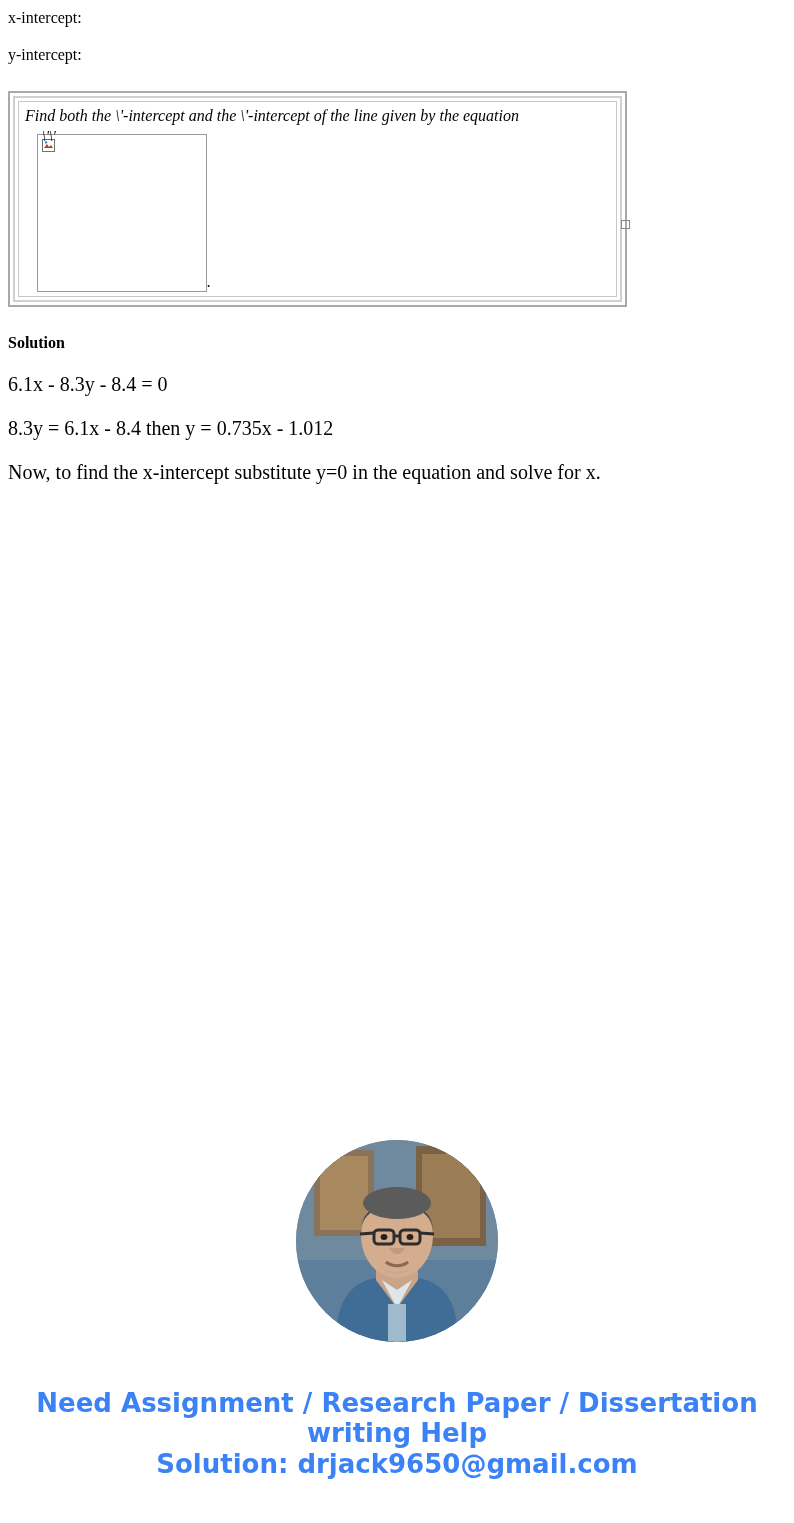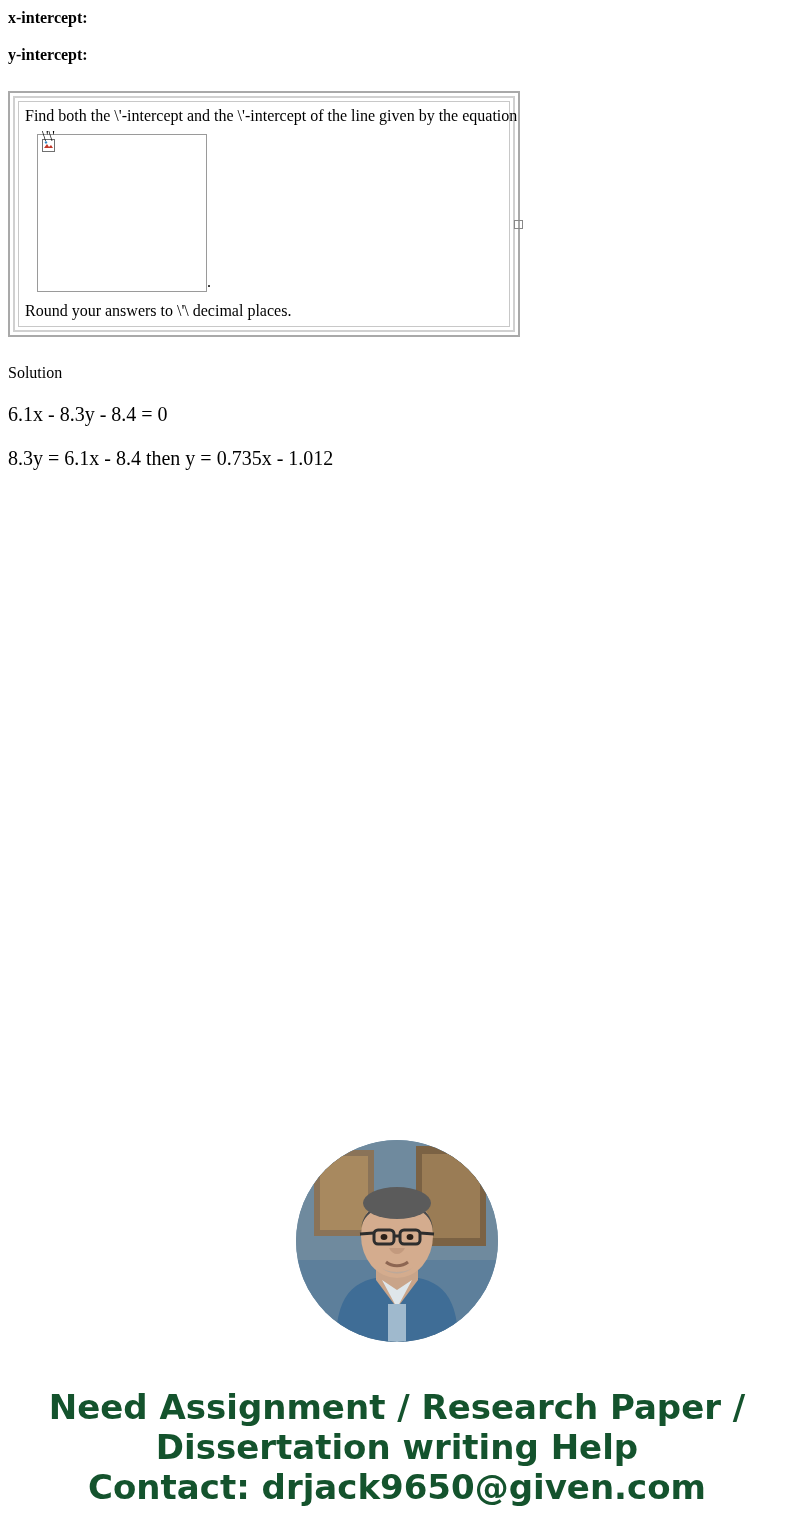--- a/index.html
+++ b/index.html
@@ -17,32 +17,32 @@
   }
   .page {
     padding: 8px;
     box-sizing: border-box;
   }
   p.line {
     margin: 0 0 0 0;
     padding: 0;
     line-height: 1.22;
     font-size: 16px;
-    font-weight: bold;
   }
   .spacer-small { height: 17px; }
 
   
   .question-frame {
     margin-top: 27px;
     border: 2px solid #a9a9a9;
-    width: 512px;
+    width: 619px;
     box-sizing: border-box;
     padding: 3px;
     background: #ffffff;
+    font-style: italic;
   }
   .question-frame-inner {
     border: 2px solid #d0d0d0;
     padding: 3px;
   }
   .question-frame-inner2 {
     border: 1px solid #c8c8c8;
     padding: 4px;
     position: relative;
   }
@@ -99,21 +99,21 @@
     right: -14px;
     top: 118px;
     width: 9px;
     height: 9px;
     border: 1px solid #888;
     box-sizing: border-box;
   }
 
   h2.solution {
     font-size: 16px;
-    font-weight: normal;
+    font-weight: bold;
     margin: 27px 0 0 0;
     padding: 0;
   }
   .sol-line {
     margin: 21px 0 0 0;
     font-size: 20px;
   }
 
   
   .footer {
@@ -130,23 +130,23 @@
     margin: 0 auto;
     overflow: hidden;
     position: relative;
     background: #6f8fa8;
   }
   .avatar svg { display: block; }
   .footer-text {
     margin-top: 46px;
     font-family: "DejaVu Sans", sans-serif;
     font-weight: bold;
-    font-size: 34px;
+    font-size: 26px;
     line-height: 1.17;
-    color: #14532d;
+    color: #3b82f6;
     padding: 0 20px;
   }
 </style>
 </head>
 <body>
 
 <div class="page">
 
   <p class="line">x-intercept:</p>
   <div class="spacer-small"></div>
@@ -162,31 +162,31 @@
           <span class="broken-image">
             <svg class="glyph" viewBox="0 0 13 13">
               <rect x="0.5" y="0.5" width="12" height="12" fill="#ffffff" stroke="#707070"></rect>
               <path d="M2 9 L5 5 L7 8 L9 6 L11 9 Z" fill="#c0392b"></path>
               <circle cx="4" cy="3.4" r="1.2" fill="#2e86c1"></circle>
             </svg>
             <span class="alt">\'\'</span>
           </span><span class="image-period">.</span>
         </div>
 
-        <p class="round-text">Round your answers to \'\ decimal places.</p>
 
         <span class="side-marker"></span>
       </div>
     </div>
   </div>
 
   <h2 class="solution">Solution</h2>
 
   <p class="sol-line">6.1x - 8.3y - 8.4 = 0</p>
   <p class="sol-line">8.3y = 6.1x - 8.4 then y = 0.735x - 1.012</p>
+  <p class="sol-line">Now, to find the x-intercept substitute y=0 in the equation and solve for x.</p>
 
 </div>
 
 <div class="footer">
   <div class="avatar">
     <svg width="202" height="202" viewBox="0 0 202 202">
       <defs>
         <clipPath id="circleClip">
             <circle cx="101" cy="101" r="101"></circle>
           </clipPath>
@@ -216,15 +216,15 @@
         <ellipse cx="114" cy="97" rx="3.4" ry="3" fill="#2b2018"></ellipse>
         <path d="M93 108 C97 116 105 116 109 108" fill="#c39a7e"></path>
         <path d="M90 122 C96 127 106 127 112 122" fill="none" stroke="#8d6652" stroke-width="3"></path>
         <path d="M84 126 C92 136 110 136 118 126 C112 134 90 134 84 126 Z" fill="#a5a5a5" opacity="0.5"></path>
       </g>
     </svg>
   </div>
   <div class="footer-text">
     <span>Need Assignment / Research Paper / Dissertation</span>
     <span>writing Help</span><br>
-    <span>Contact: drjack9650@given.com</span>
+    <span>Solution: drjack9650@gmail.com</span>
   </div>
 </div>
 
 </body></html>

